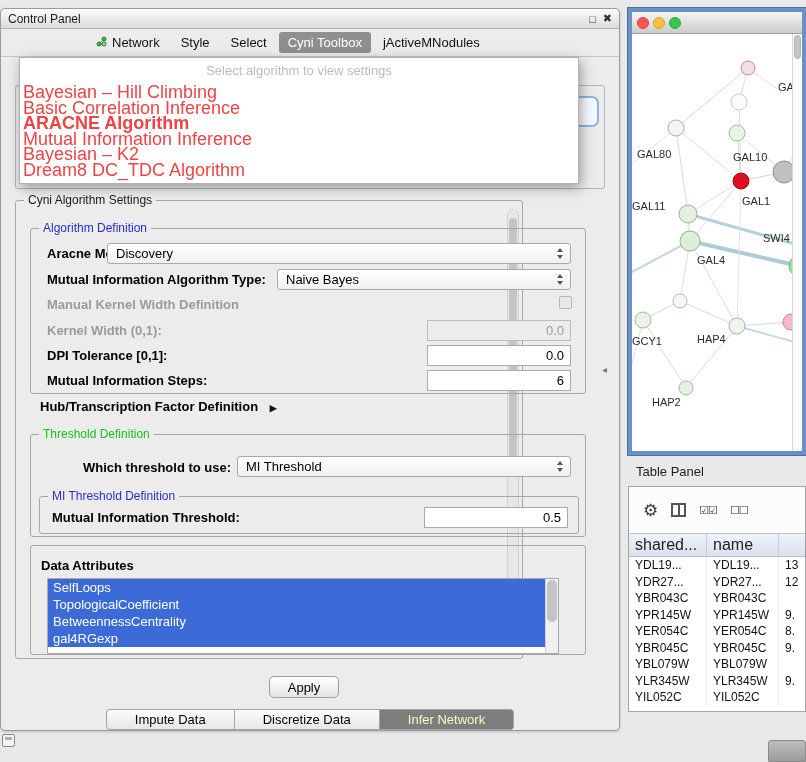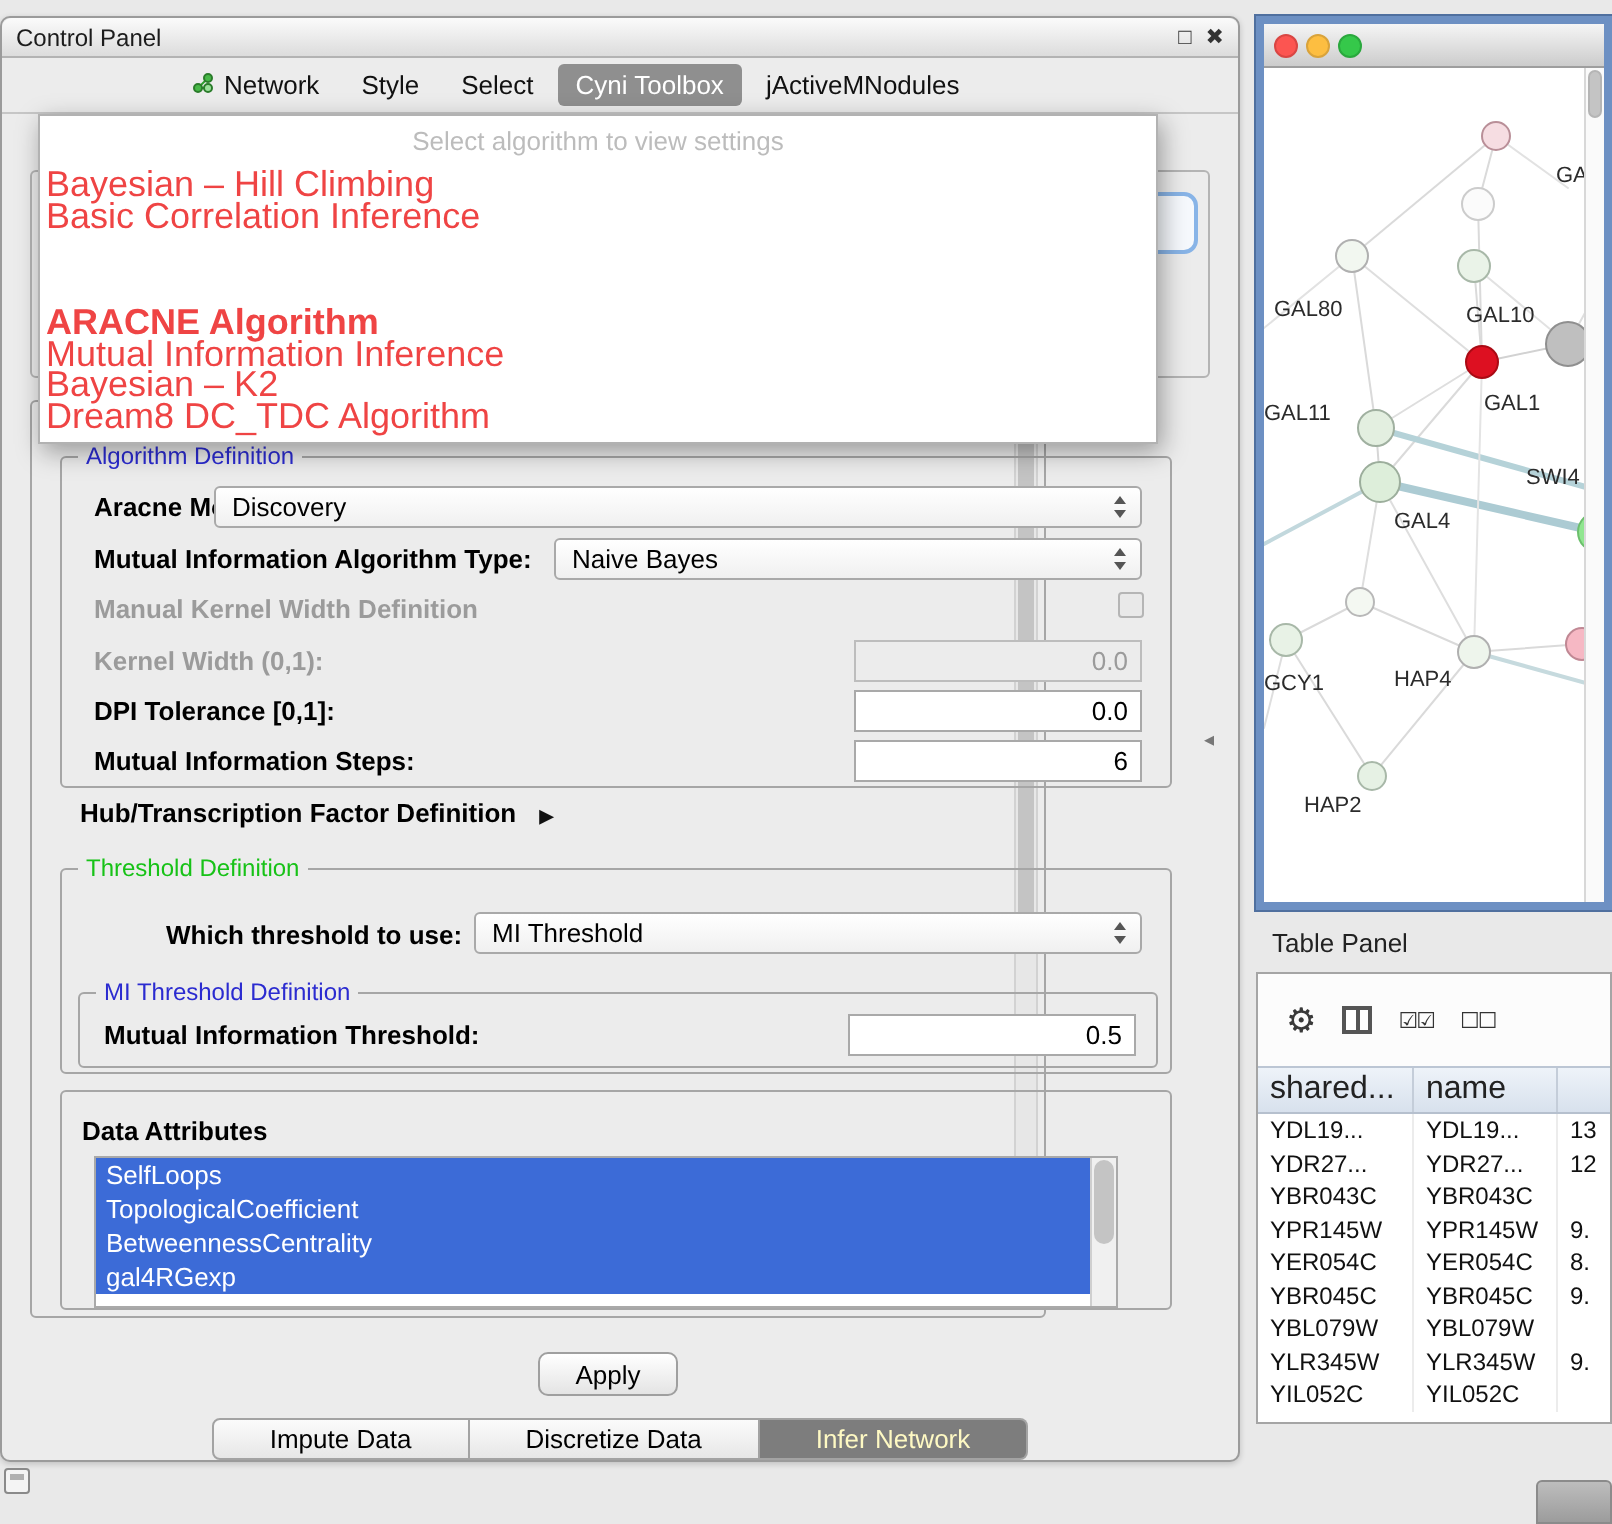--- a/index.html
+++ b/index.html
@@ -21,21 +21,21 @@
     gap:5px; white-space:nowrap; }
   .cp-tab.sel { background:#8f8f8f; color:#fff; }
 
   
   #algo-popup { position:absolute; left:18px; top:48px; width:560px; z-index:60;
     background:#fff; border:1px solid #b2b2b2; box-shadow:2px 4px 12px rgba(0,0,0,.35);
     padding-bottom:5px; }
   .popup-placeholder { text-align:center; color:#bcbcbc; font-size:13px; padding:5px 0 7px; }
   .popup-item { font-size:18px; height:15.5px; line-height:15.5px; padding:0 3px;
     color:#ef4444; white-space:nowrap; }
-  .popup-item.sel { font-weight:bold;margin-top:38px; }
+  .popup-item.sel { font-weight:bold; }
 
   
   #hidden-groupbox { position:absolute; left:14px; top:76px; width:590px; height:104px;
     border:1px solid #b4b4b4; border-radius:3px; z-index:1; }
   #help-button { position:absolute; left:565px; top:87px; width:33px; height:31px;
     background:#f6f9fd; border:2px solid #88b4e7; border-radius:7px; z-index:2; }
 
   
   .groupbox { position:absolute; border:1px solid #a6a6a6; border-radius:3px; }
   .gb-title { position:absolute; top:-8px; left:8px; background:#ececec; padding:0 4px;

